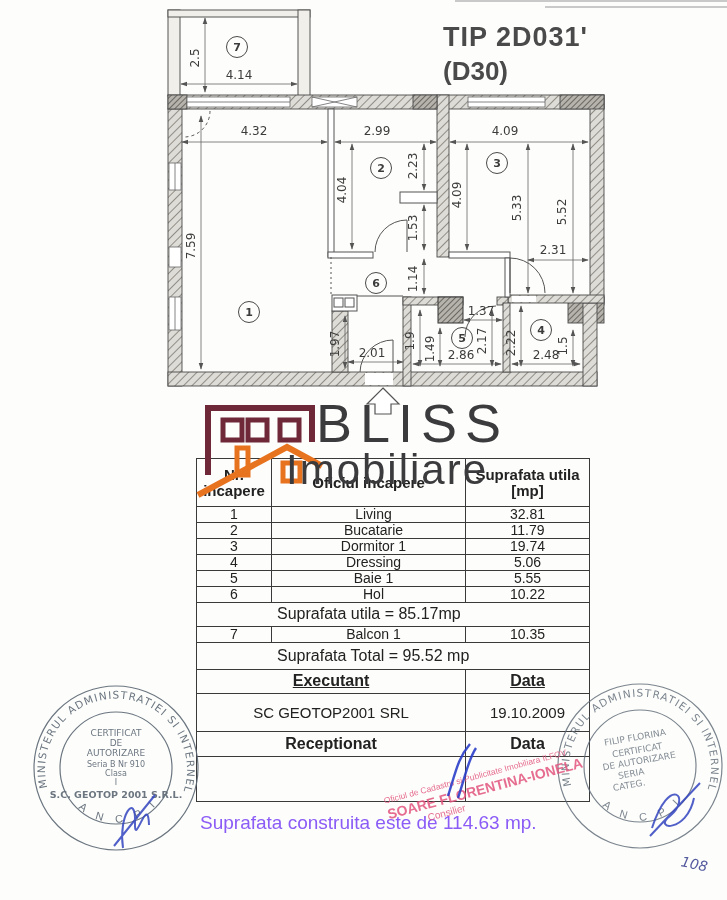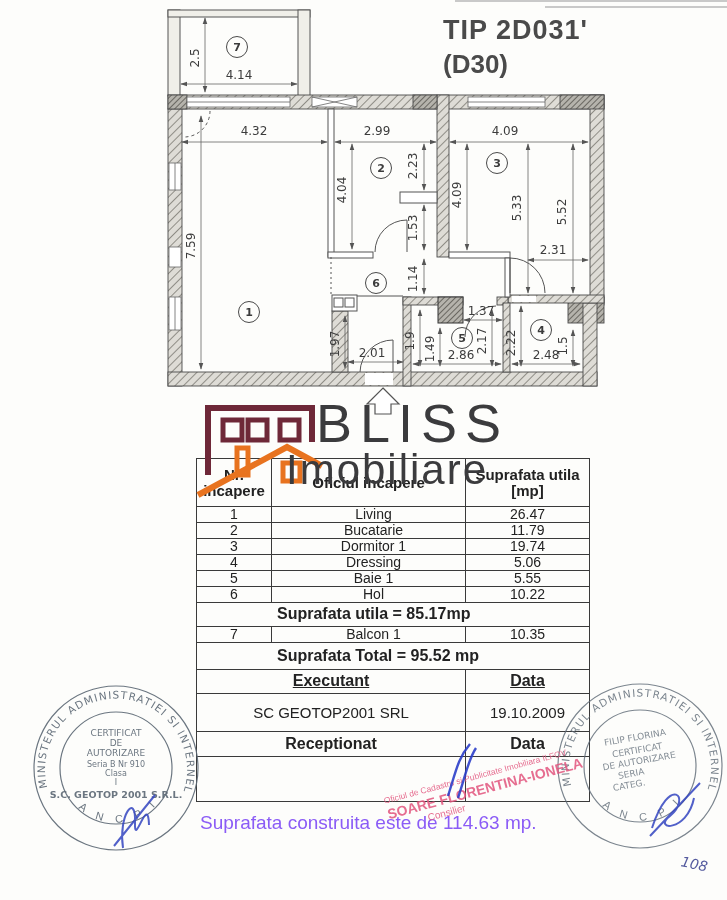--- a/index.html
+++ b/index.html
@@ -1,20 +1,20 @@
 <!DOCTYPE html>
 <html><head>
 <meta charset="utf-8">
 <style>
   html,body{margin:0;padding:0;background:#ffffff;}
   #page{position:relative;width:727px;height:900px;background:#fdfdfb;overflow:hidden;
         font-family:"Liberation Sans",sans-serif;color:#333;}
   .scanline{position:absolute;background:#c9c9c9;}
   
-  #title{position:absolute;left:443px;top:14px;color:#4a4a4a;font-weight:bold;
+  #title{position:absolute;left:443px;top:21px;color:#4a4a4a;font-weight:bold;
          font-family:"Liberation Sans",sans-serif;line-height:1.25;}
   #title .t1{font-size:27px;letter-spacing:1px;}
   #title .t2{font-size:26px;}
   
   #plan{position:absolute;left:0;top:0;}
   .dimtxt{font-size:12px;fill:#3c3c3c;font-family:"DejaVu Sans",sans-serif;}
   .roomnum{font-size:11px;font-weight:bold;fill:#3c3c3c;font-family:"DejaVu Sans",sans-serif;}
   
   #logo-icon{position:absolute;left:190px;top:400px;z-index:6;}
   #logo-bliss{position:absolute;left:316px;top:392px;font-size:54px;color:#3b3b3d;
@@ -23,21 +23,21 @@
              letter-spacing:2px;z-index:7;pointer-events:none;}
   
   #area-table{position:absolute;left:196px;top:458px;z-index:2;border-collapse:collapse;
               table-layout:fixed;width:394px;font-size:14px;color:#222;}
   #area-table td{border:1.4px solid #3a3a3a;padding:0;line-height:1.05;vertical-align:middle;}
   #area-table .c1{width:74px;text-align:center;}
   #area-table .c2{width:193px;text-align:center;padding-left:10px;}
   #area-table .c3{width:123px;text-align:center;}
   #area-table .hdr td{font-weight:bold;text-align:center;font-size:15px;height:47px;padding-left:0;}
   #area-table .r{height:16px;}
-  #area-table .sect{font-weight:bold;font-size:16px;text-align:left;padding-left:80px;}
+  #area-table .sect{font-weight:normal;font-size:16px;text-align:left;padding-left:80px;}
   #area-table .sub{height:24px;}
   #area-table .tot{height:27px;}
   #area-table .lbl{font-weight:bold;font-size:16px;text-align:center;}
   #area-table .exe{height:24px;text-decoration:underline;}
   #area-table .val{height:38px;text-align:center;font-size:15px;}
   #area-table .rec{height:25px;}
   #area-table .emp{height:45px;}
   
   .stamp{position:absolute;z-index:8;}
   .ringtxt{font-size:10.5px;letter-spacing:1.2px;fill:#5c6874;font-family:"DejaVu Sans",sans-serif;}
@@ -242,21 +242,21 @@
   <table id="area-table">
     <tbody>
         <tr class="hdr">
       <td class="c1">Nr. incapere</td>
       <td class="c2">Oficiul incapere</td>
       <td class="c3">Suprafata utila [mp]</td>
     </tr>
     <tr class="r">
       <td class="c1">1</td>
       <td class="c2">Living</td>
-      <td class="c3">26.47</td>
+      <td class="c3">32.81</td>
     </tr>
     <tr class="r">
       <td class="c1">2</td>
       <td class="c2">Bucatarie</td>
       <td class="c3">11.79</td>
     </tr>
     <tr class="r">
       <td class="c1">3</td>
       <td class="c2">Dormitor 1</td>
       <td class="c3">19.74</td>

